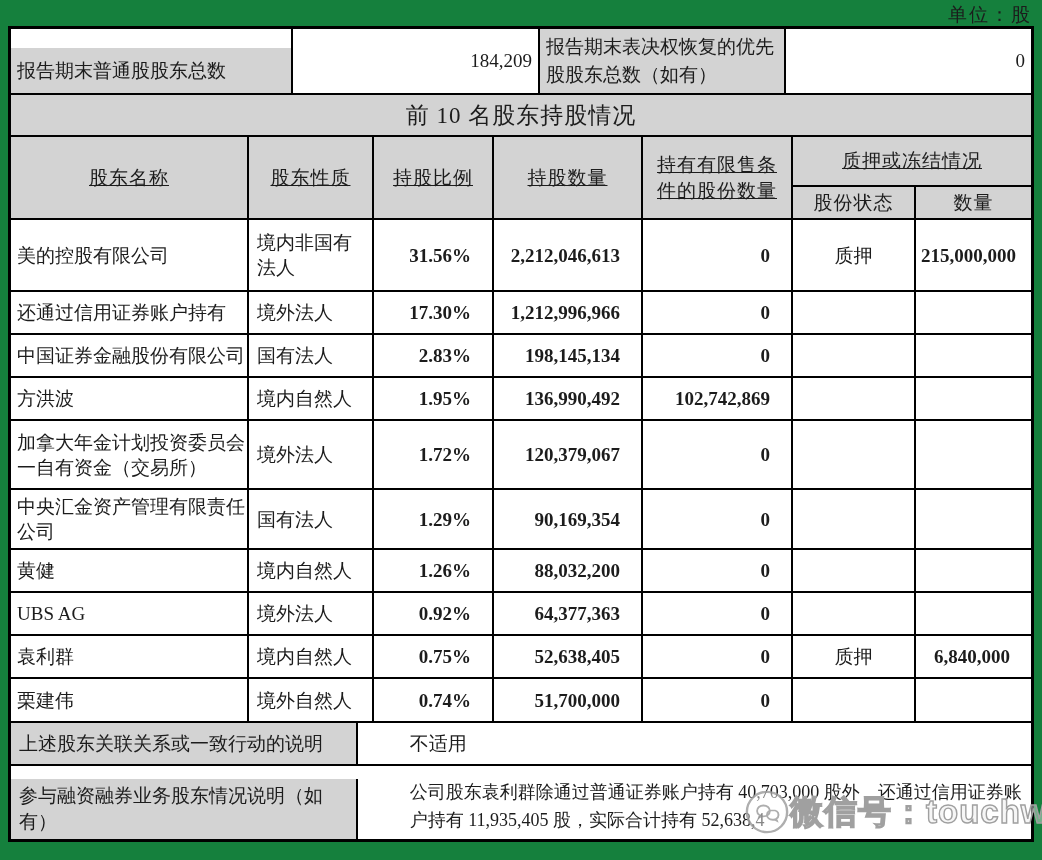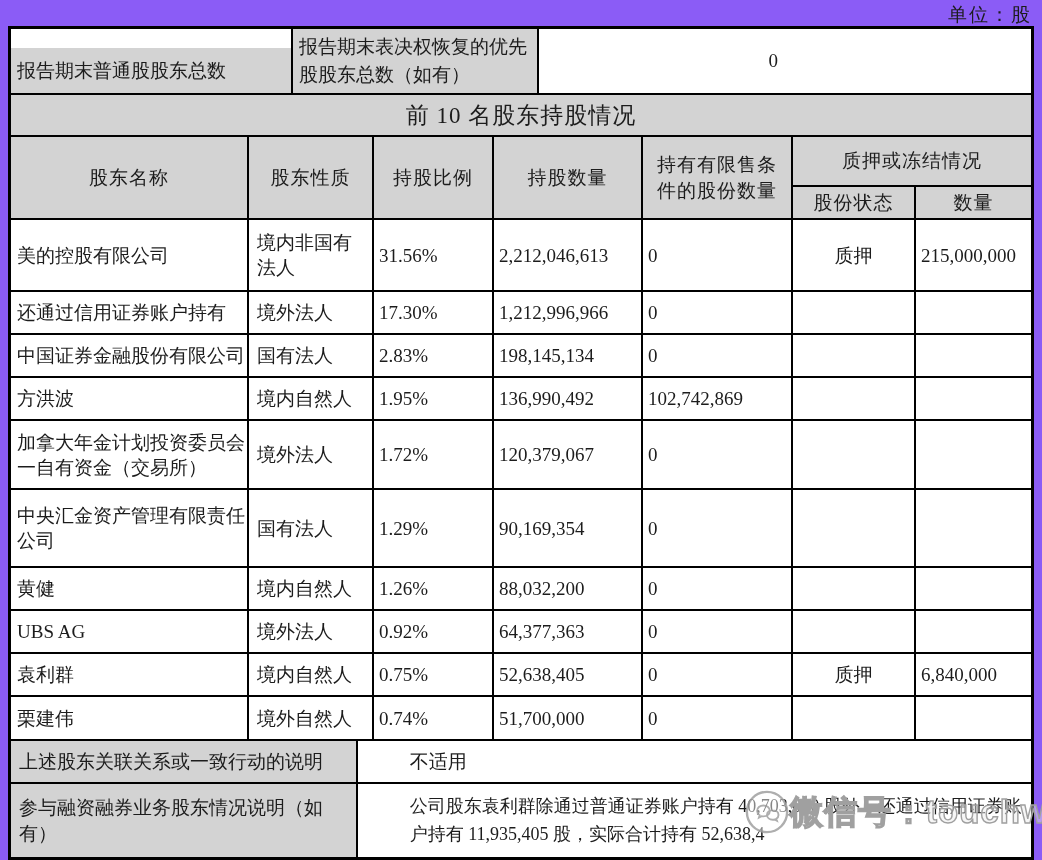--- a/index.html
+++ b/index.html
@@ -4,21 +4,21 @@
 <style>
   * { margin:0; padding:0; box-sizing:border-box; }
   html,body { background:#ffffff; }
   body {
     font-family:"Liberation Serif","DejaVu Serif",serif;
     color:#1c1c1c;
   }
   .page {
     position:relative;
     width:1042px; height:860px;
-    background:#8b5cf6;
+    background:#15803d;
     overflow:hidden;
   }
   .unit-label {
     position:absolute; top:2px; right:10px;
     font-size:19px; letter-spacing:2px;
   }
   .table-outer {
     position:absolute; top:26px; left:8px;
     width:1026px;
     border:3px solid #000;
@@ -53,44 +53,44 @@
   th, td {
     border:2px solid #000;
     font-size:19px; font-weight:normal;
     vertical-align:middle;
     padding:3px 5px;
     line-height:1.32;
     overflow:hidden;
   }
   thead tr:first-child th { border-top:none; }
   thead th { background:#d3d3d3; text-align:center; letter-spacing:1px; }
-  thead tr:nth-child(1) { height:49px; }
+  thead tr:nth-child(1) { height:49px;text-decoration:underline; }
   thead tr:nth-child(2) { height:33px; }
   tr > *:first-child { border-left:none; }
   tr > *:last-child { border-right:none; }
   tbody tr:last-child td { border-bottom:none; }
   tbody tr { height:43px; }
   tbody tr:nth-child(1) { height:72px; }
   tbody tr:nth-child(5) { height:69px;border-radius:15px; }
-  tbody tr:nth-child(6) { height:78px; }
+  tbody tr:nth-child(6) { height:60px; }
   .td-name   { text-align:left; padding-left:6px; padding-right:0;margin-top:19px; }
   .td-nature { text-align:left; padding-left:8px; padding-right:18px; }
-  .td-ratio, .td-shares, .td-restricted, .td-qty { padding-right:12px; }
+  .td-ratio, .td-shares, .td-restricted, .td-qty { text-align:right; padding-right:21px;font-weight:bold; }
   .td-status { text-align:center; }
 
   
   .footer-row { display:flex; border-top:2px solid #000; }
   .footer-row .cell {
     display:flex; align-items:center;
     padding:4px 8px; font-size:19px;
   }
   .f-label { width:362px; border-right:2px solid #000; }
   .f-value { width:658px;margin-left:44px; }
   .fr-1 { height:43px; }
-  .fr-2 { height:75px; }
+  .fr-2 { height:75px;align-items:flex-end; }
   .fr-2 .f-value { font-size:18px; line-height:1.55; }
 
   
   .watermark {
     position:absolute; left:744px; top:789px;
     display:flex; align-items:center;
     pointer-events:none;
   }
   .wm-icon { width:46px; height:46px; flex:0 0 auto; opacity:0.85; }
   .wm-text {
@@ -105,20 +105,21 @@
 <body>
 
 <div class="page">
 
   <div class="unit-label">单位：股</div>
 
   <div class="table-outer">
 
     <div class="summary-row">
       <div class="cell gray c-sum1">报告期末普通股股东总数</div>
+      <div class="cell c-sum2">184,209</div>
       <div class="cell gray c-sum3">报告期末表决权恢复的优先股股东总数（如有）</div>
       <div class="cell c-sum4">0</div>
     </div>
 
     <div class="title-row gray">前 10 名股东持股情况</div>
 
     <table>
       <colgroup>
         <col style="width:237px">
           <col style="width:125px">

